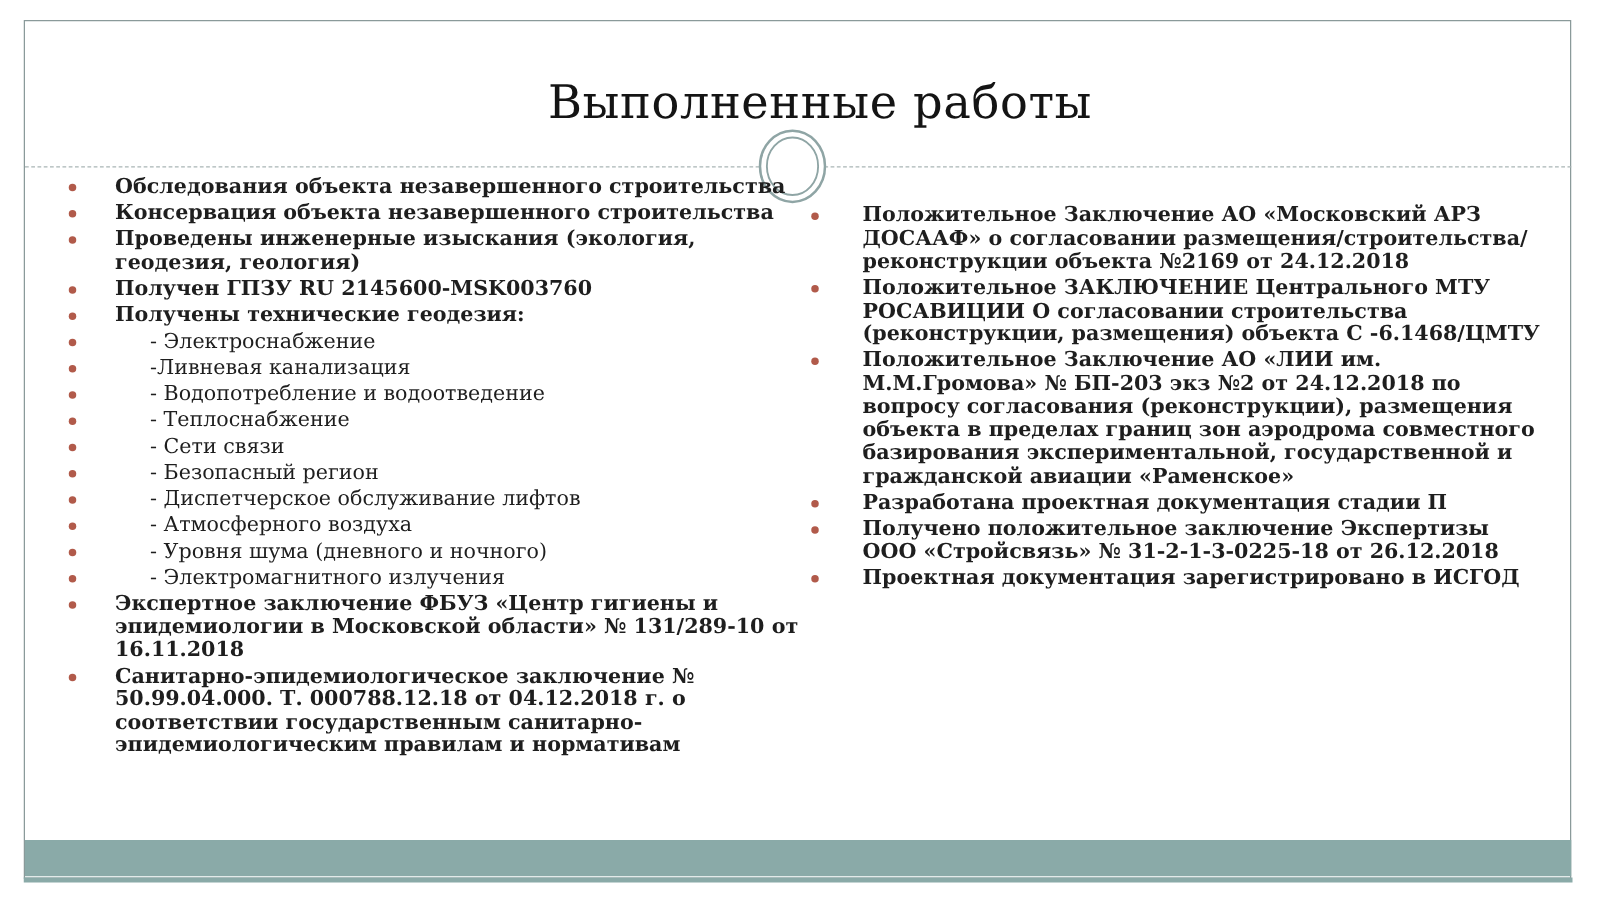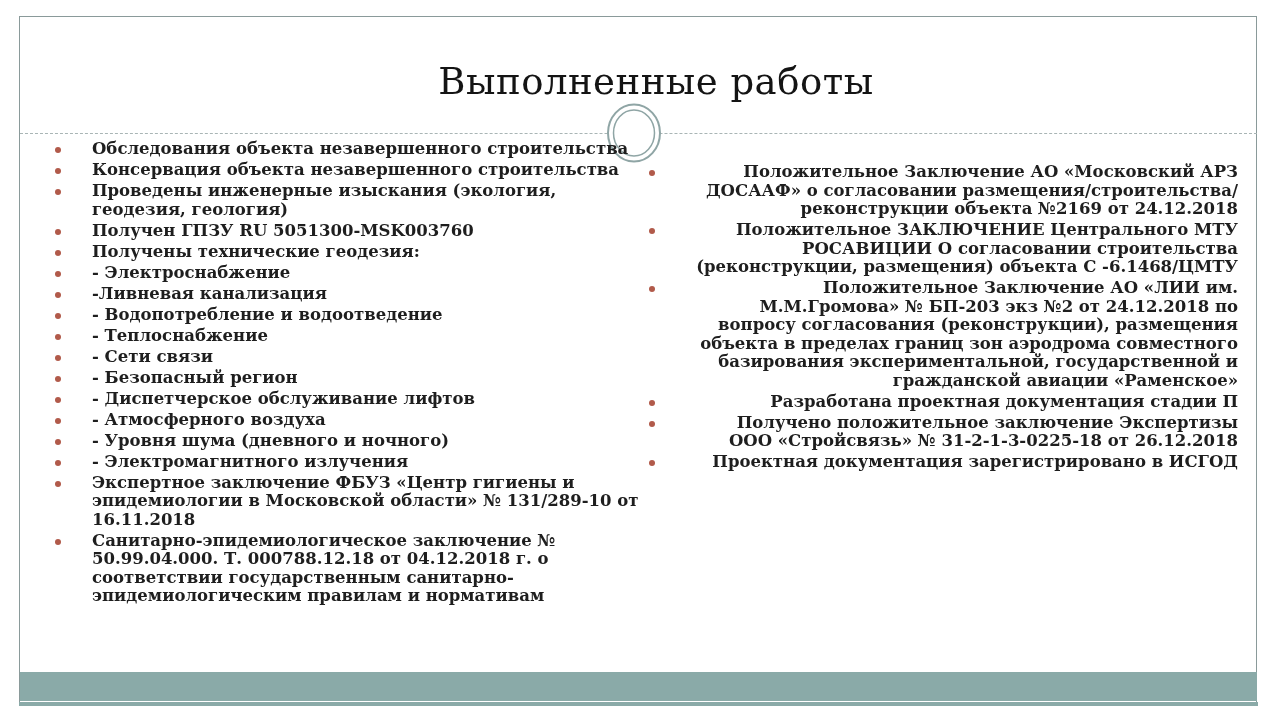--- a/index.html
+++ b/index.html
@@ -22,32 +22,32 @@
     position:absolute;left:20px;top:133px;width:1237px;height:0;
     border-top:1px dashed #a9b5b5;
   }
   .ornament{
     position:absolute;left:605px;top:102px;
   }
   .col{
     position:absolute;font-size:16.5px;line-height:18.5px;
   }
   .col-left{left:48px;top:140px;width:600px;}
-  .col-right{left:642px;top:163px;width:596px;text-align:right;}
+  .col-right{left:642px;top:163px;width:596px;}
   .li{display:flex;margin:0 0 2.5px 0;gap:12px;}
   .dot{position:relative;}
   .col-left .dot{flex:0 0 32px;}
   .col-right .dot{flex:0 0 36px;}
   .dot::before{
     content:"";position:absolute;left:7px;top:7px;width:6px;height:6px;
     border-radius:50%;background:#b15a4a;
   }
   .txt{flex:1 1 auto;}
   .b{font-weight:700;}
-  .n{font-weight:700;}
+  .n{font-weight:400;margin-left:28px;}
   .footer-bar{
     position:absolute;left:20px;top:672px;width:1237px;height:29px;
     background:#8aaaa8;
   }
   .footer-line{
     position:absolute;left:19px;top:702px;width:1239px;height:4px;
     background:#8aaaa8;
   }
 </style>
 </head>
@@ -72,21 +72,21 @@
   <div class="li">
       <span class="dot"></span>
       <span class="txt b">Консервация объекта незавершенного строительства</span>
     </div>
   <div class="li">
       <span class="dot"></span>
       <span class="txt b">Проведены инженерные изыскания (экология, геодезия, геология)</span>
     </div>
   <div class="li">
       <span class="dot"></span>
-      <span class="txt b">Получен ГПЗУ RU 5051300-MSK003760</span>
+      <span class="txt b">Получен ГПЗУ RU 2145600-MSK003760</span>
     </div>
   <div class="li">
       <span class="dot"></span>
       <span class="txt b">Получены технические геодезия:</span>
     </div>
   <div class="li">
       <span class="dot"></span>
       <span class="txt n">- Электроснабжение</span>
     </div>
   <div class="li">

